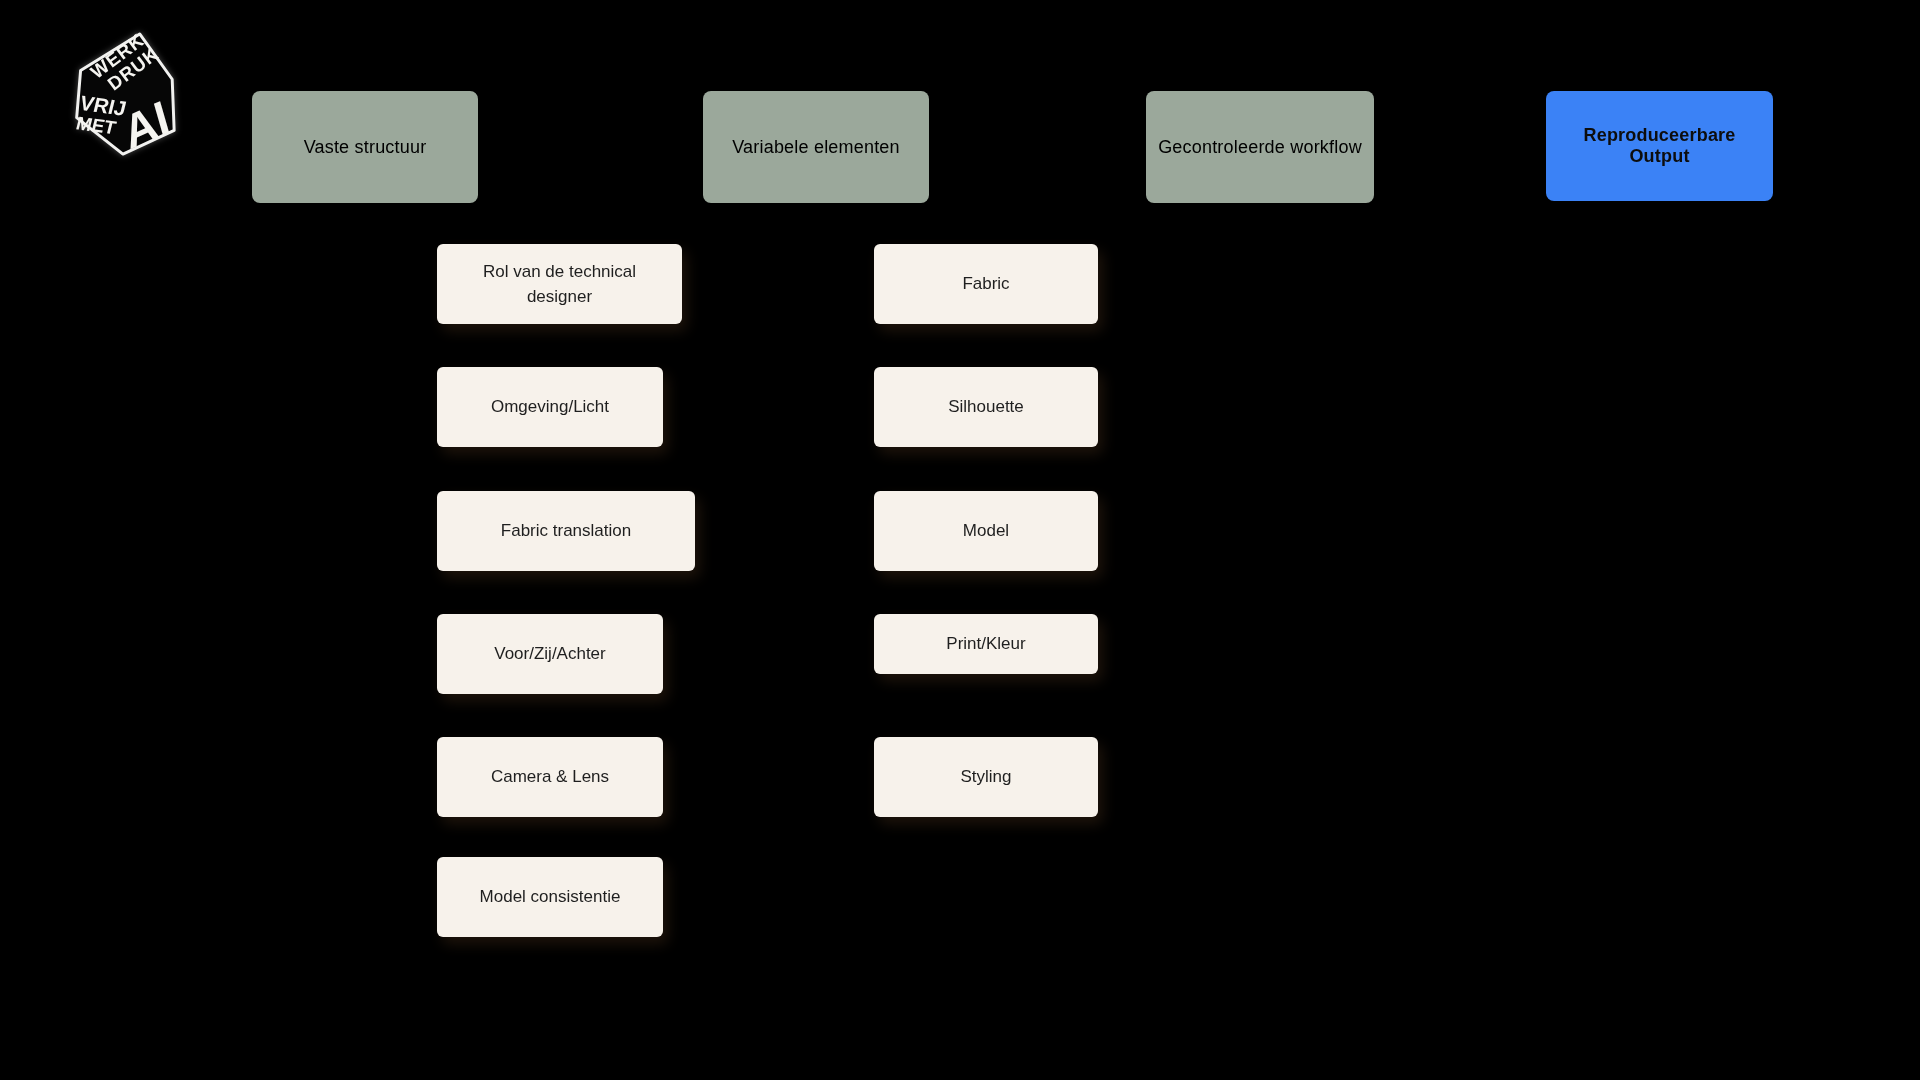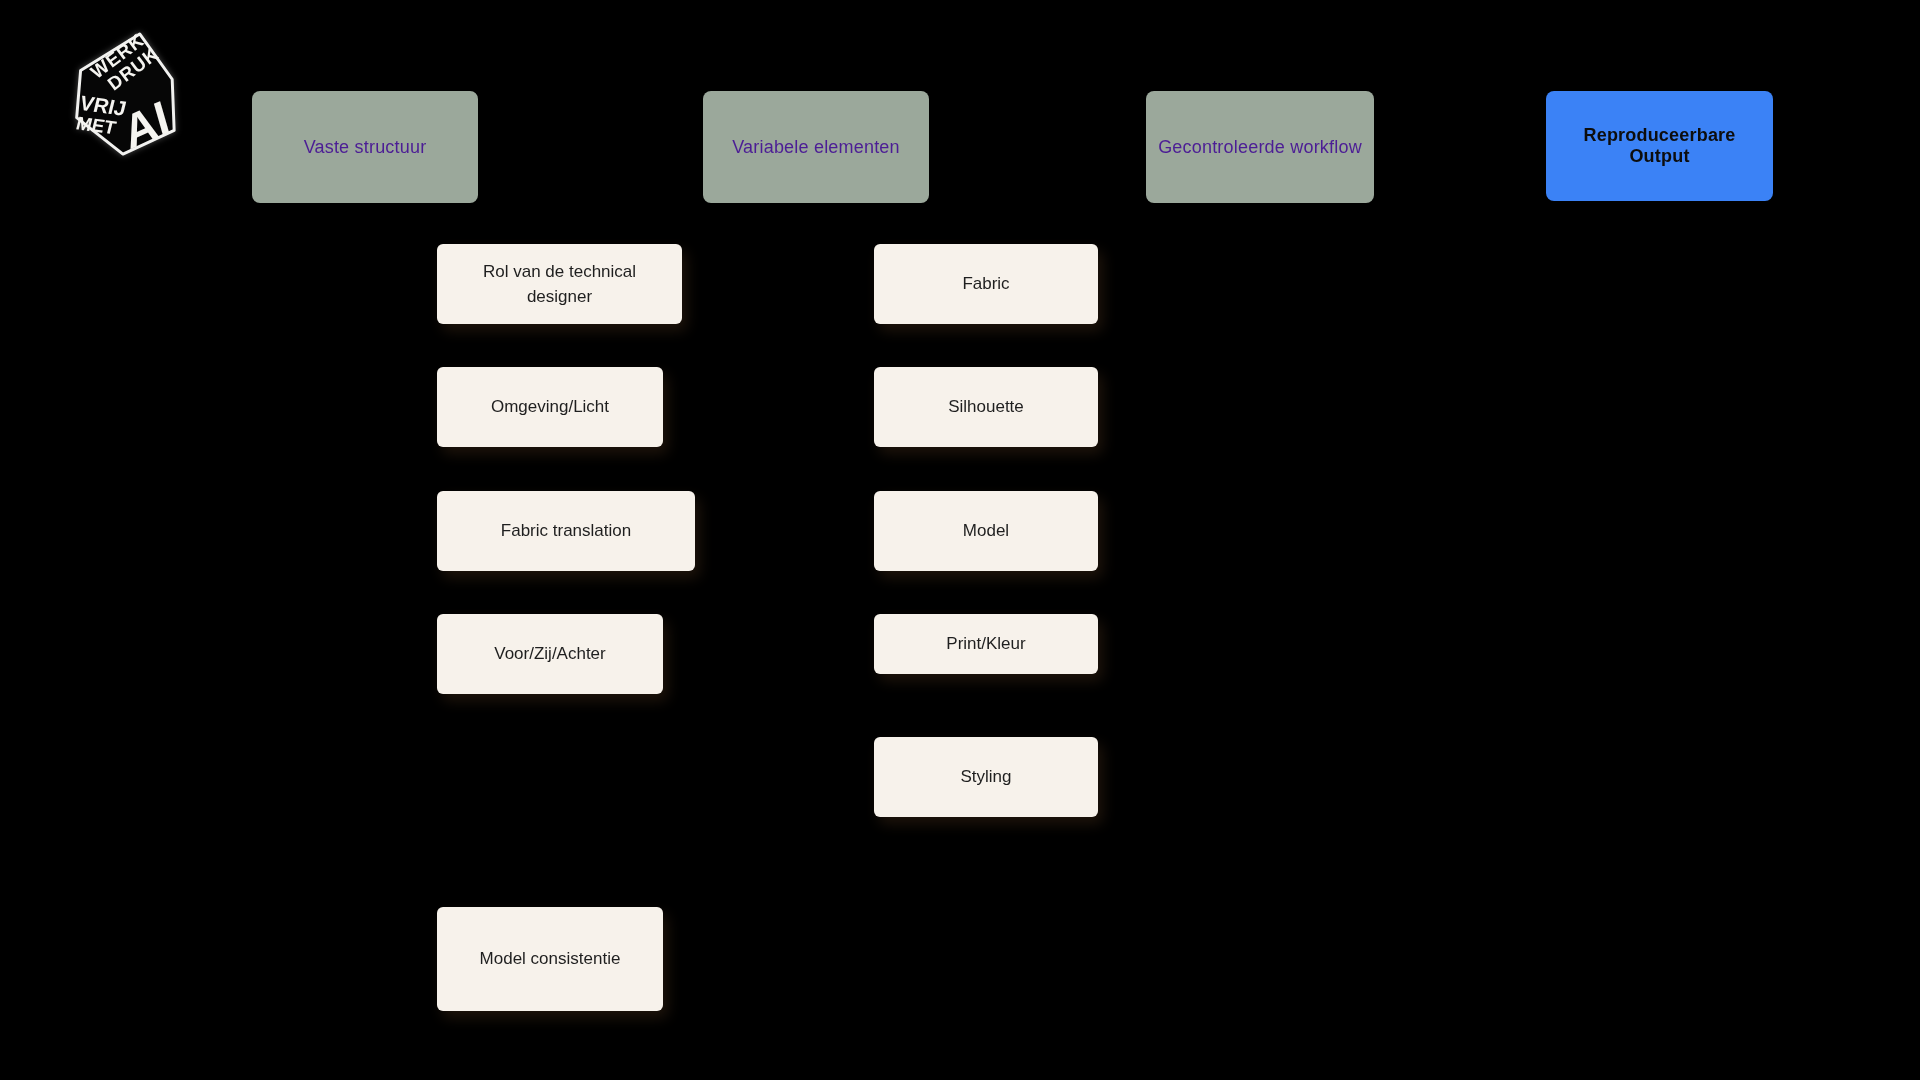--- a/index.html
+++ b/index.html
@@ -17,21 +17,21 @@
     box-sizing:border-box;
   }
   .hbox{
     border-radius:8px;
     font-size:18px;
     letter-spacing:.2px;
     padding:0 10px;
   }
   .sage{
     background:#9BA89B;
-    color:#4c1d95;
+    color:#000000;
     font-weight:500;
   }
   .green{
     background:#3b82f6;
     color:#0D0D0D;
     font-weight:600;
   }
   .card{
     background:#F7F2EB;
     color:#1F1F1F;
@@ -96,22 +96,25 @@
   </div>
 
   <div class="node card" style="left:437px;top:491px;width:258px;height:80px">
     <span>Fabric translation</span>
   </div>
 
   <div class="node card" style="left:437px;top:614px;width:226px;height:80px">
     <span>Voor/Zij/Achter</span>
   </div>
 
+  <div class="node card" style="left:437px;top:737px;width:226px;height:80px">
+    <span>Camera &amp; Lens</span>
+  </div>
 
-  <div class="node card" style="left:437px;top:907px;width:226px;height:104px">
+  <div class="node card" style="left:437px;top:857px;width:226px;height:80px">
     <span>Model consistentie</span>
   </div>
 
   <div class="node card" style="left:874px;top:244px;width:224px;height:80px">
     <span>Fabric</span>
   </div>
 
   <div class="node card" style="left:874px;top:367px;width:224px;height:80px">
     <span>Silhouette</span>
   </div>

